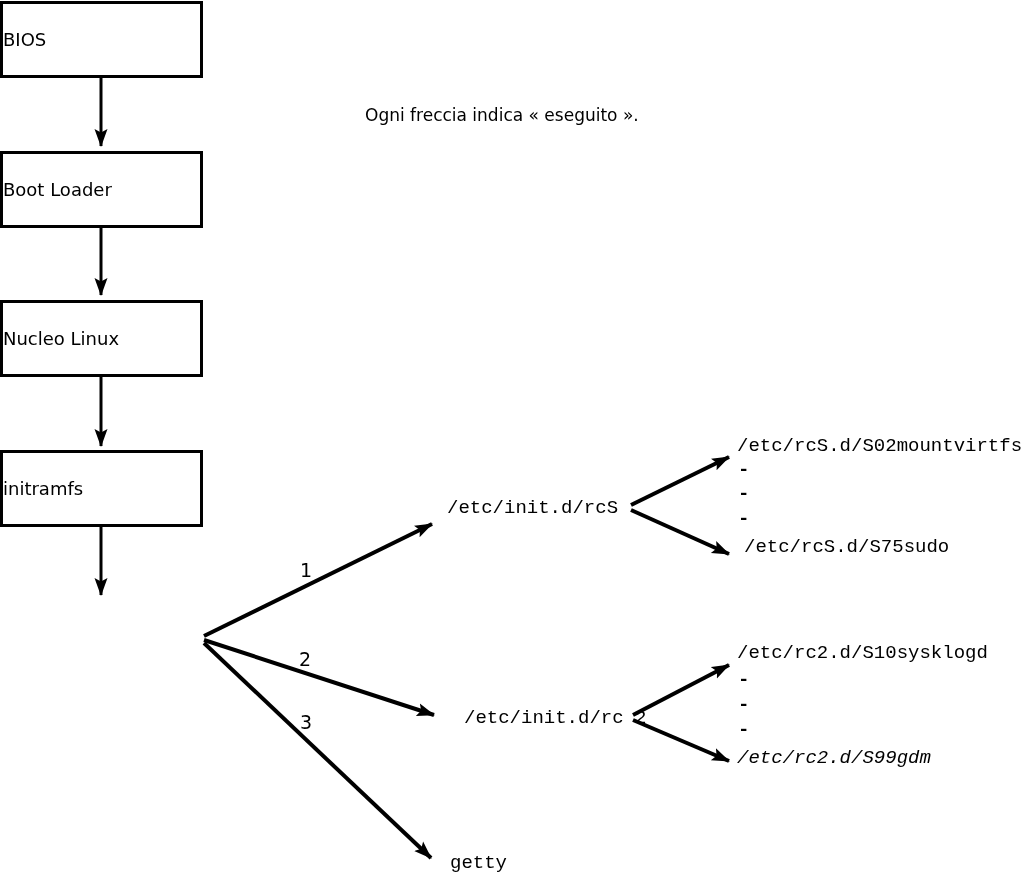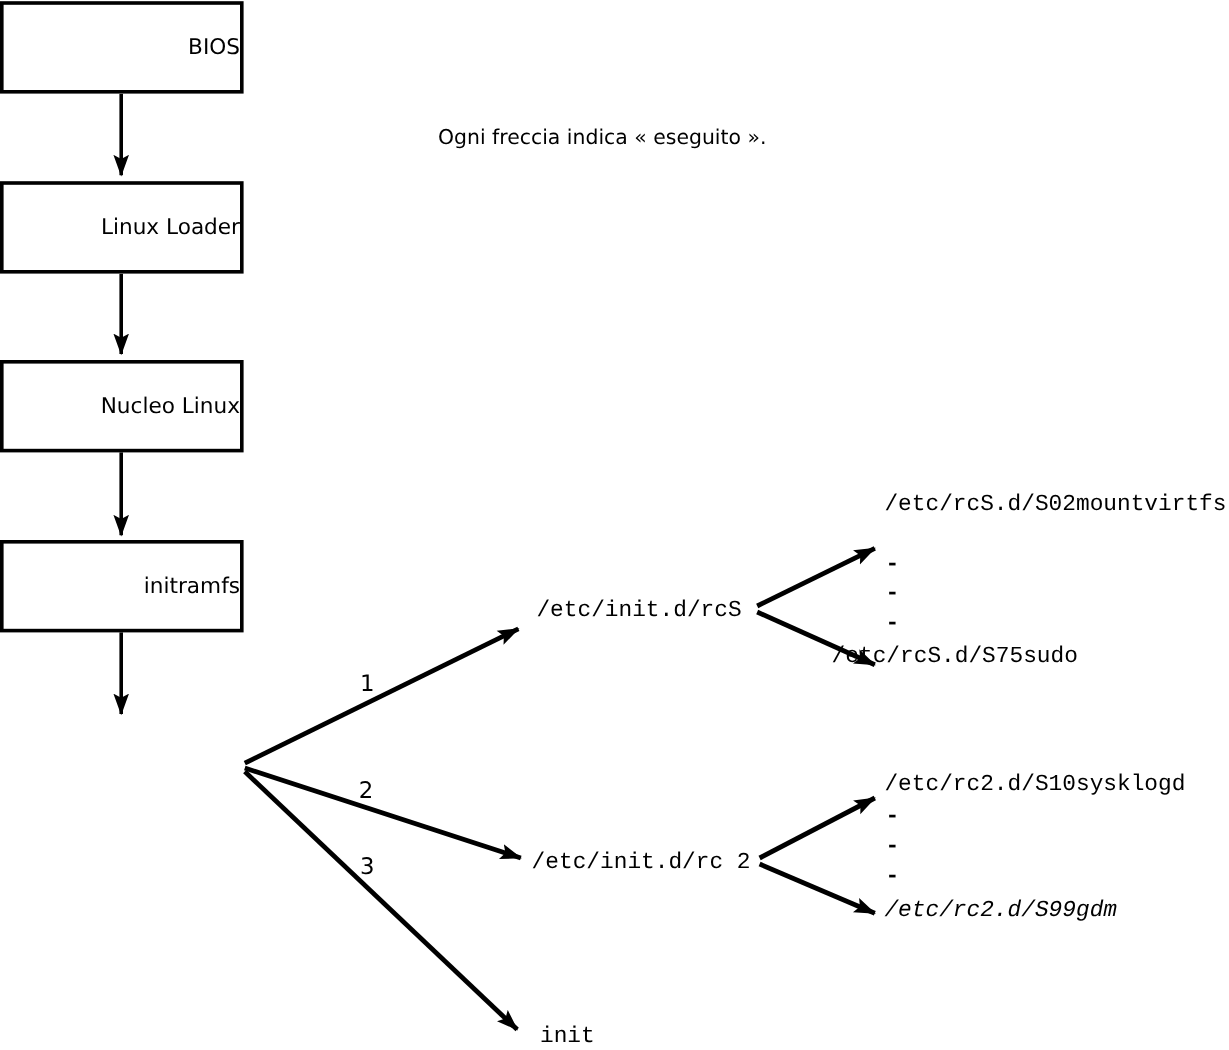--- a/index.html
+++ b/index.html
@@ -26,21 +26,21 @@
   .node-box {
     position: absolute;
     left: 0;
     width: 203px;
     height: 77px;
     border: 3px solid #000000;
     background: #ffffff;
     box-sizing: border-box;
     display: flex;
     align-items: center;
-    justify-content: flex-end;
+    justify-content: flex-start;
     font-size: 18px;
   }
   .caption {
     position: absolute;
     font-size: 17px;
     white-space: nowrap;
     transform: translateY(-50%);
   }
   .branch-number {
     position: absolute;
@@ -83,44 +83,44 @@
     <line x1="631" y1="510" x2="729" y2="554" stroke="#000" stroke-width="4" marker-end="url(#ah)"></line>
 
     <line x1="633" y1="715" x2="729" y2="665" stroke="#000" stroke-width="4" marker-end="url(#ah)"></line>
     <line x1="633" y1="720" x2="729" y2="761" stroke="#000" stroke-width="4" marker-end="url(#ah)"></line>
   </svg>
 
   <div class="node-box" style="top:1px;">
       <span>BIOS</span>
     </div>
   <div class="node-box" style="top:151px;">
-      <span>Linux Loader</span>
+      <span>Boot Loader</span>
     </div>
   <div class="node-box" style="top:300px;">
       <span>Nucleo Linux</span>
     </div>
   <div class="node-box" style="top:450px;">
       <span>initramfs</span>
     </div>
 
   <div class="caption" style="left:365px; top:115px;">Ogni freccia indica « eseguito ».</div>
 
   <div class="branch-number" style="left:306px; top:570px;">1</div>
   <div class="branch-number" style="left:305px; top:659px;">2</div>
   <div class="branch-number" style="left:306px; top:722px;">3</div>
 
   <div class="mono-label" style="left:447px; top:508px;text-align:right;">/etc/init.d/rcS</div>
-  <div class="mono-label" style="left:737px; top:420px;">/etc/rcS.d/S02mountvirtfs</div>
+  <div class="mono-label" style="left:737px; top:446px;">/etc/rcS.d/S02mountvirtfs</div>
   <div class="mono-label dash" style="left:738px; top:470px;">-</div>
   <div class="mono-label dash" style="left:738px; top:494px;">-</div>
   <div class="mono-label dash" style="left:738px; top:519px;">-</div>
-  <div class="mono-label" style="left:693px; top:547px;">/etc/rcS.d/S75sudo</div>
+  <div class="mono-label" style="left:744px; top:547px;">/etc/rcS.d/S75sudo</div>
 
-  <div class="mono-label" style="left:443px; top:718px;">/etc/init.d/rc 2</div>
+  <div class="mono-label" style="left:464px; top:718px;">/etc/init.d/rc 2</div>
   <div class="mono-label" style="left:737px; top:653px;">/etc/rc2.d/S10sysklogd</div>
   <div class="mono-label dash" style="left:738px; top:680px;">-</div>
   <div class="mono-label dash" style="left:738px; top:705px;">-</div>
   <div class="mono-label dash" style="left:738px; top:730px;">-</div>
   <div class="mono-label" style="left:737px; top:758px;font-style:italic;">/etc/rc2.d/S99gdm</div>
 
-  <div class="mono-label" style="left:450px; top:863px;">init</div>
+  <div class="mono-label" style="left:450px; top:863px;">getty</div>
 
 </div>
 
 </body></html>

